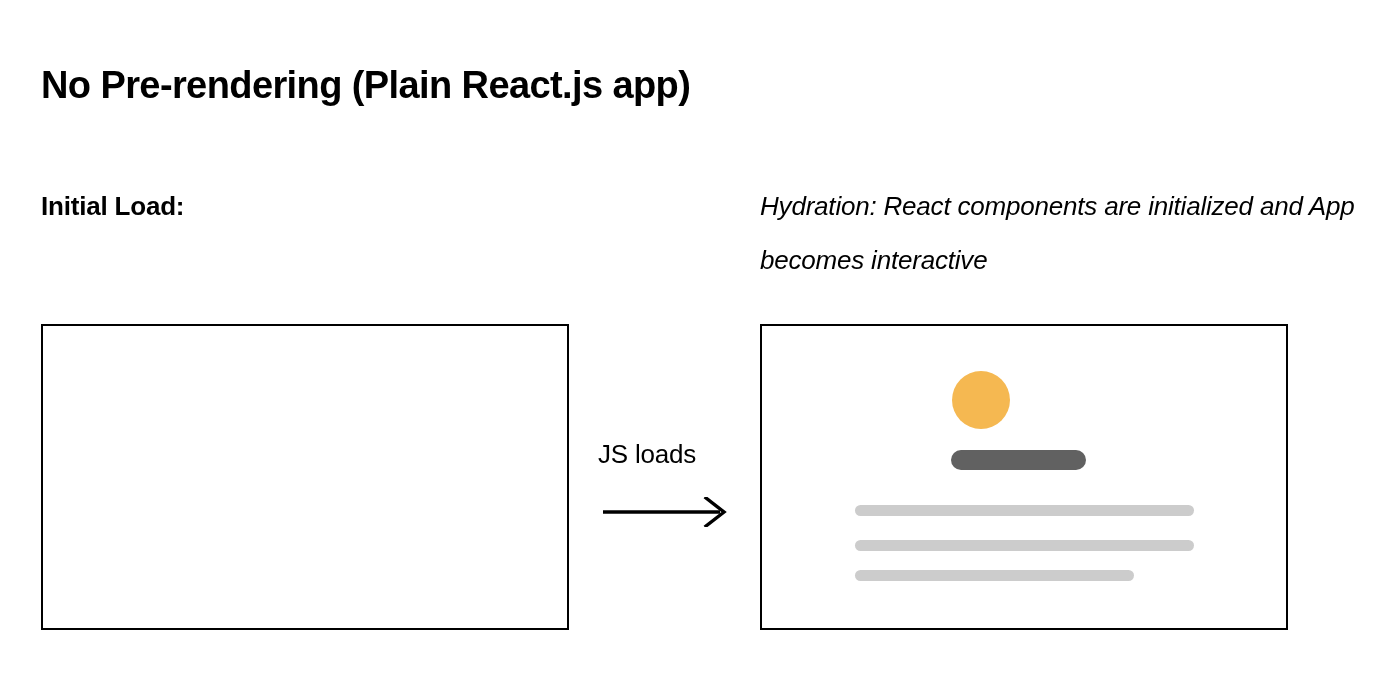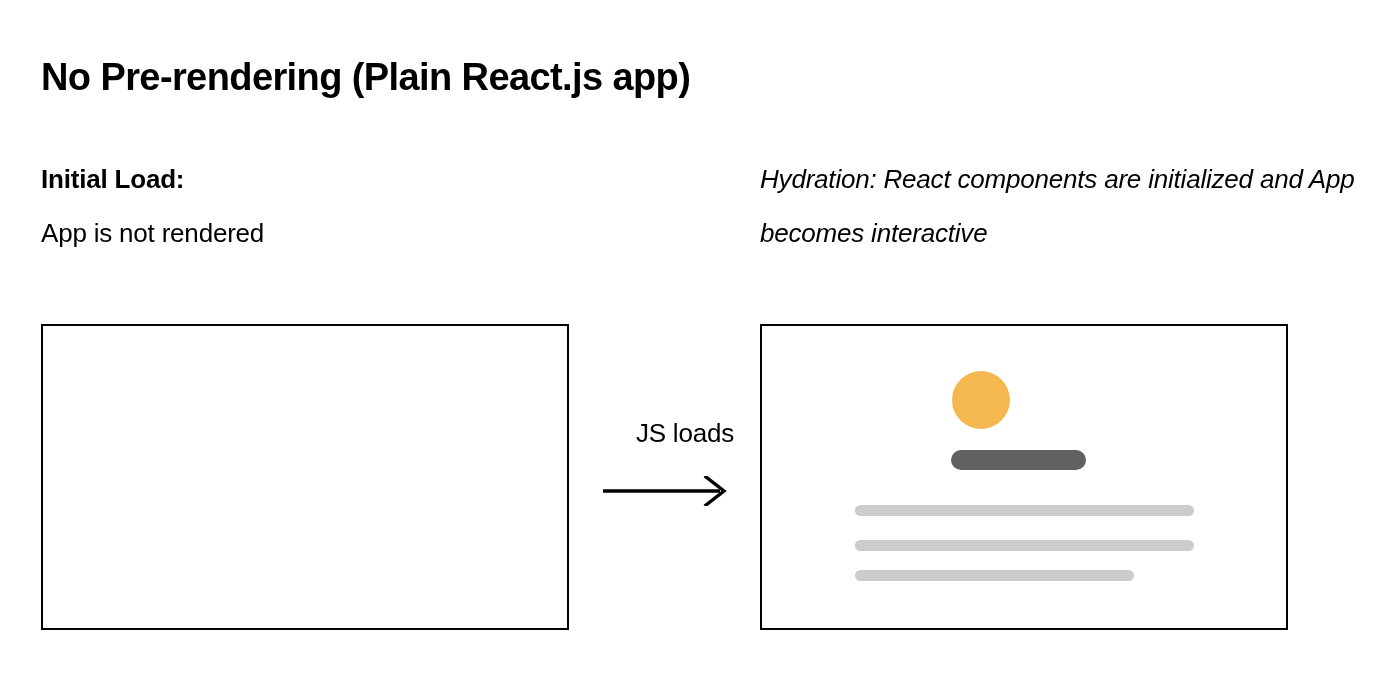--- a/index.html
+++ b/index.html
@@ -14,32 +14,32 @@
     overflow: hidden;
     font-family: "Liberation Sans", sans-serif;
     color: #000000;
     -webkit-font-smoothing: antialiased;
   }
 
   
   .page-title {
     position: absolute;
     left: 41px;
-    top: 56px;
+    top: 64px;
     font-size: 38px;
     font-weight: bold;
     letter-spacing: -0.6px;
     line-height: 1.15;
     white-space: nowrap;
   }
 
   
   .col {
     position: absolute;
-    top: 152px;
+    top: 179px;
   }
   .col-left  { left: 41px;  width: 560px; }
   .col-right { left: 760px; width: 600px; }
 
   .caption {
     font-size: 26px;
     line-height: 54px;
     letter-spacing: -0.2px;
     white-space: nowrap;
   }
@@ -107,39 +107,37 @@
   .transition {
     position: absolute;
     left: 598px;
     top: 416px;
     width: 136px;
   }
   .transition-label {
     font-size: 26px;
     line-height: 34px;
     letter-spacing: -0.2px;
-    text-align: right;
+    text-align: left;
     white-space: nowrap;
+    margin-top: 21px;
   }
   .transition-arrow {
     display: block;
     margin-top: 26px;
   }
 </style>
 </head>
 <body style="background: rgb(255, 255, 255); color: rgb(0, 0, 0);">
 
 <div class="page-title">No Pre-rendering (Plain React.js app)</div>
 
 <div class="col col-left">
   <div class="caption">
     <span class="lead">Initial Load:</span>
-  </div>
-  <div class="caption">
-    <span>App is not rendered</span>
   </div>
 </div>
 
 <div class="col col-right">
   <div class="caption-wrap">
     <span class="lead">Hydration:</span><span> React components are initialized and App becomes interactive</span>
   </div>
 </div>
 
 <div class="frame frame-left" style="border-color: rgb(0, 0, 0);">

